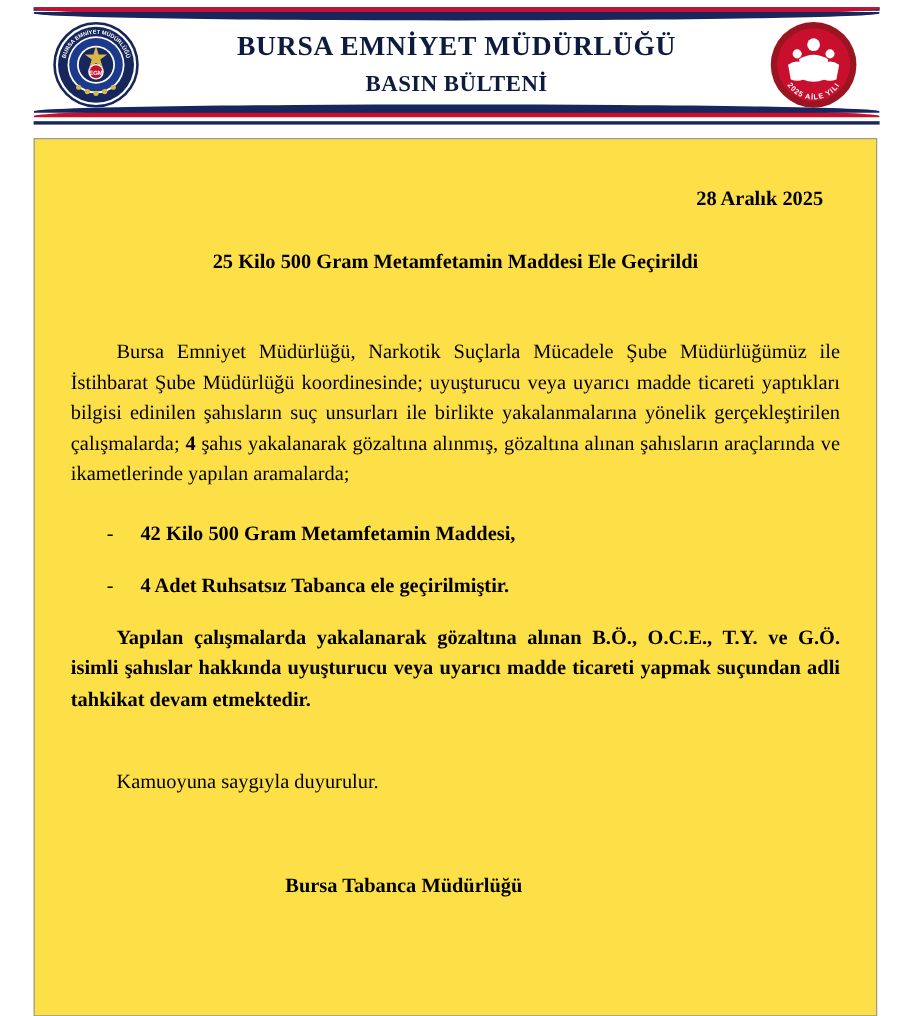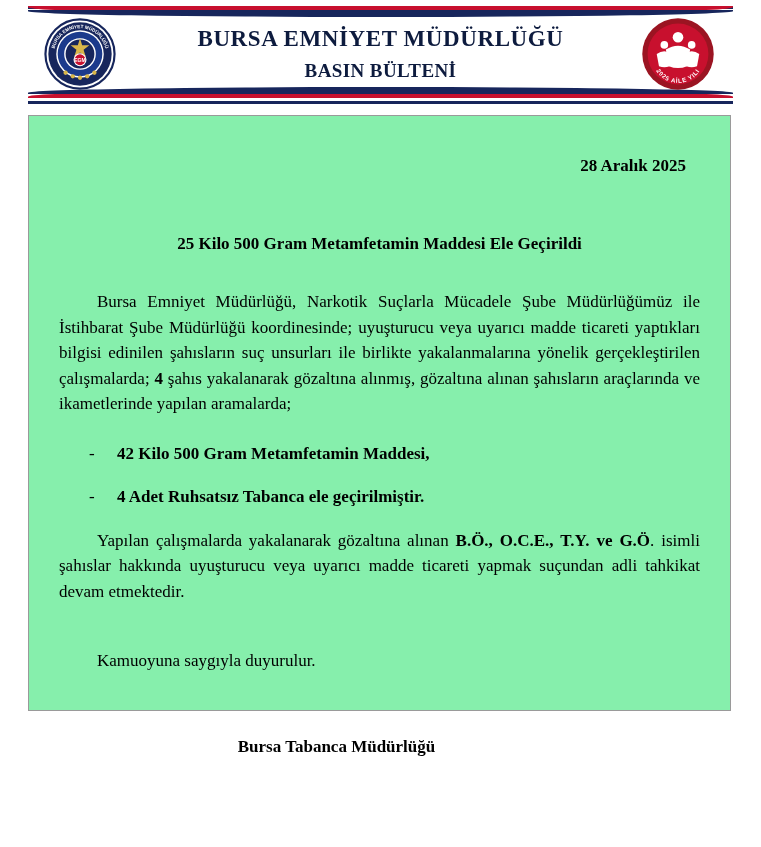--- a/index.html
+++ b/index.html
@@ -108,46 +108,46 @@
     width: 78px;
     height: 76px;
   }
 
   
   .page {
     position: absolute;
     left: 28px;
     top: 115px;
     width: 703px;
-    height: 596px;
+    height: 732px;
     border: 1px solid #9a9a9a;
     box-sizing: border-box;
-    background: #86efac;
+    background: #fde047;
   }
   .page-inner {
     padding: 24px 30px 0 30px;
   }
   .doc-date {
     text-align: right;
     font-weight: bold;
     font-size: 17px;
     margin-top: 16px;
     margin-right: 14px;
   }
   .doc-heading {
     text-align: center;
     font-weight: bold;
     font-size: 17px;
-    margin-top: 58px;
+    margin-top: 32px;
   }
   .doc-para {
     font-size: 17px;
     line-height: 1.5;
     text-align: justify;
-    margin-top: 35px;
+    margin-top: 52px;
     text-indent: 38px;
   }
   .doc-para b { font-weight: bold; }
 
   .bullet-list {
     margin: 24px 0 0 0;
     padding: 0;
     list-style: none;
   }
   .bullet-item {
@@ -164,20 +164,21 @@
     box-sizing: content-box;
   }
   .bullet-text {
     font-weight: bold;
   }
   .doc-para-2 {
     font-size: 17px;
     line-height: 1.52;
     text-align: justify;
     text-indent: 38px;
+    font-weight: bold;
   }
   .doc-closing {
     font-size: 17px;
     margin-top: 46px;
     text-indent: 38px;
   }
   .doc-signature {
     font-size: 17px;
     font-weight: bold;
     text-align: center;

